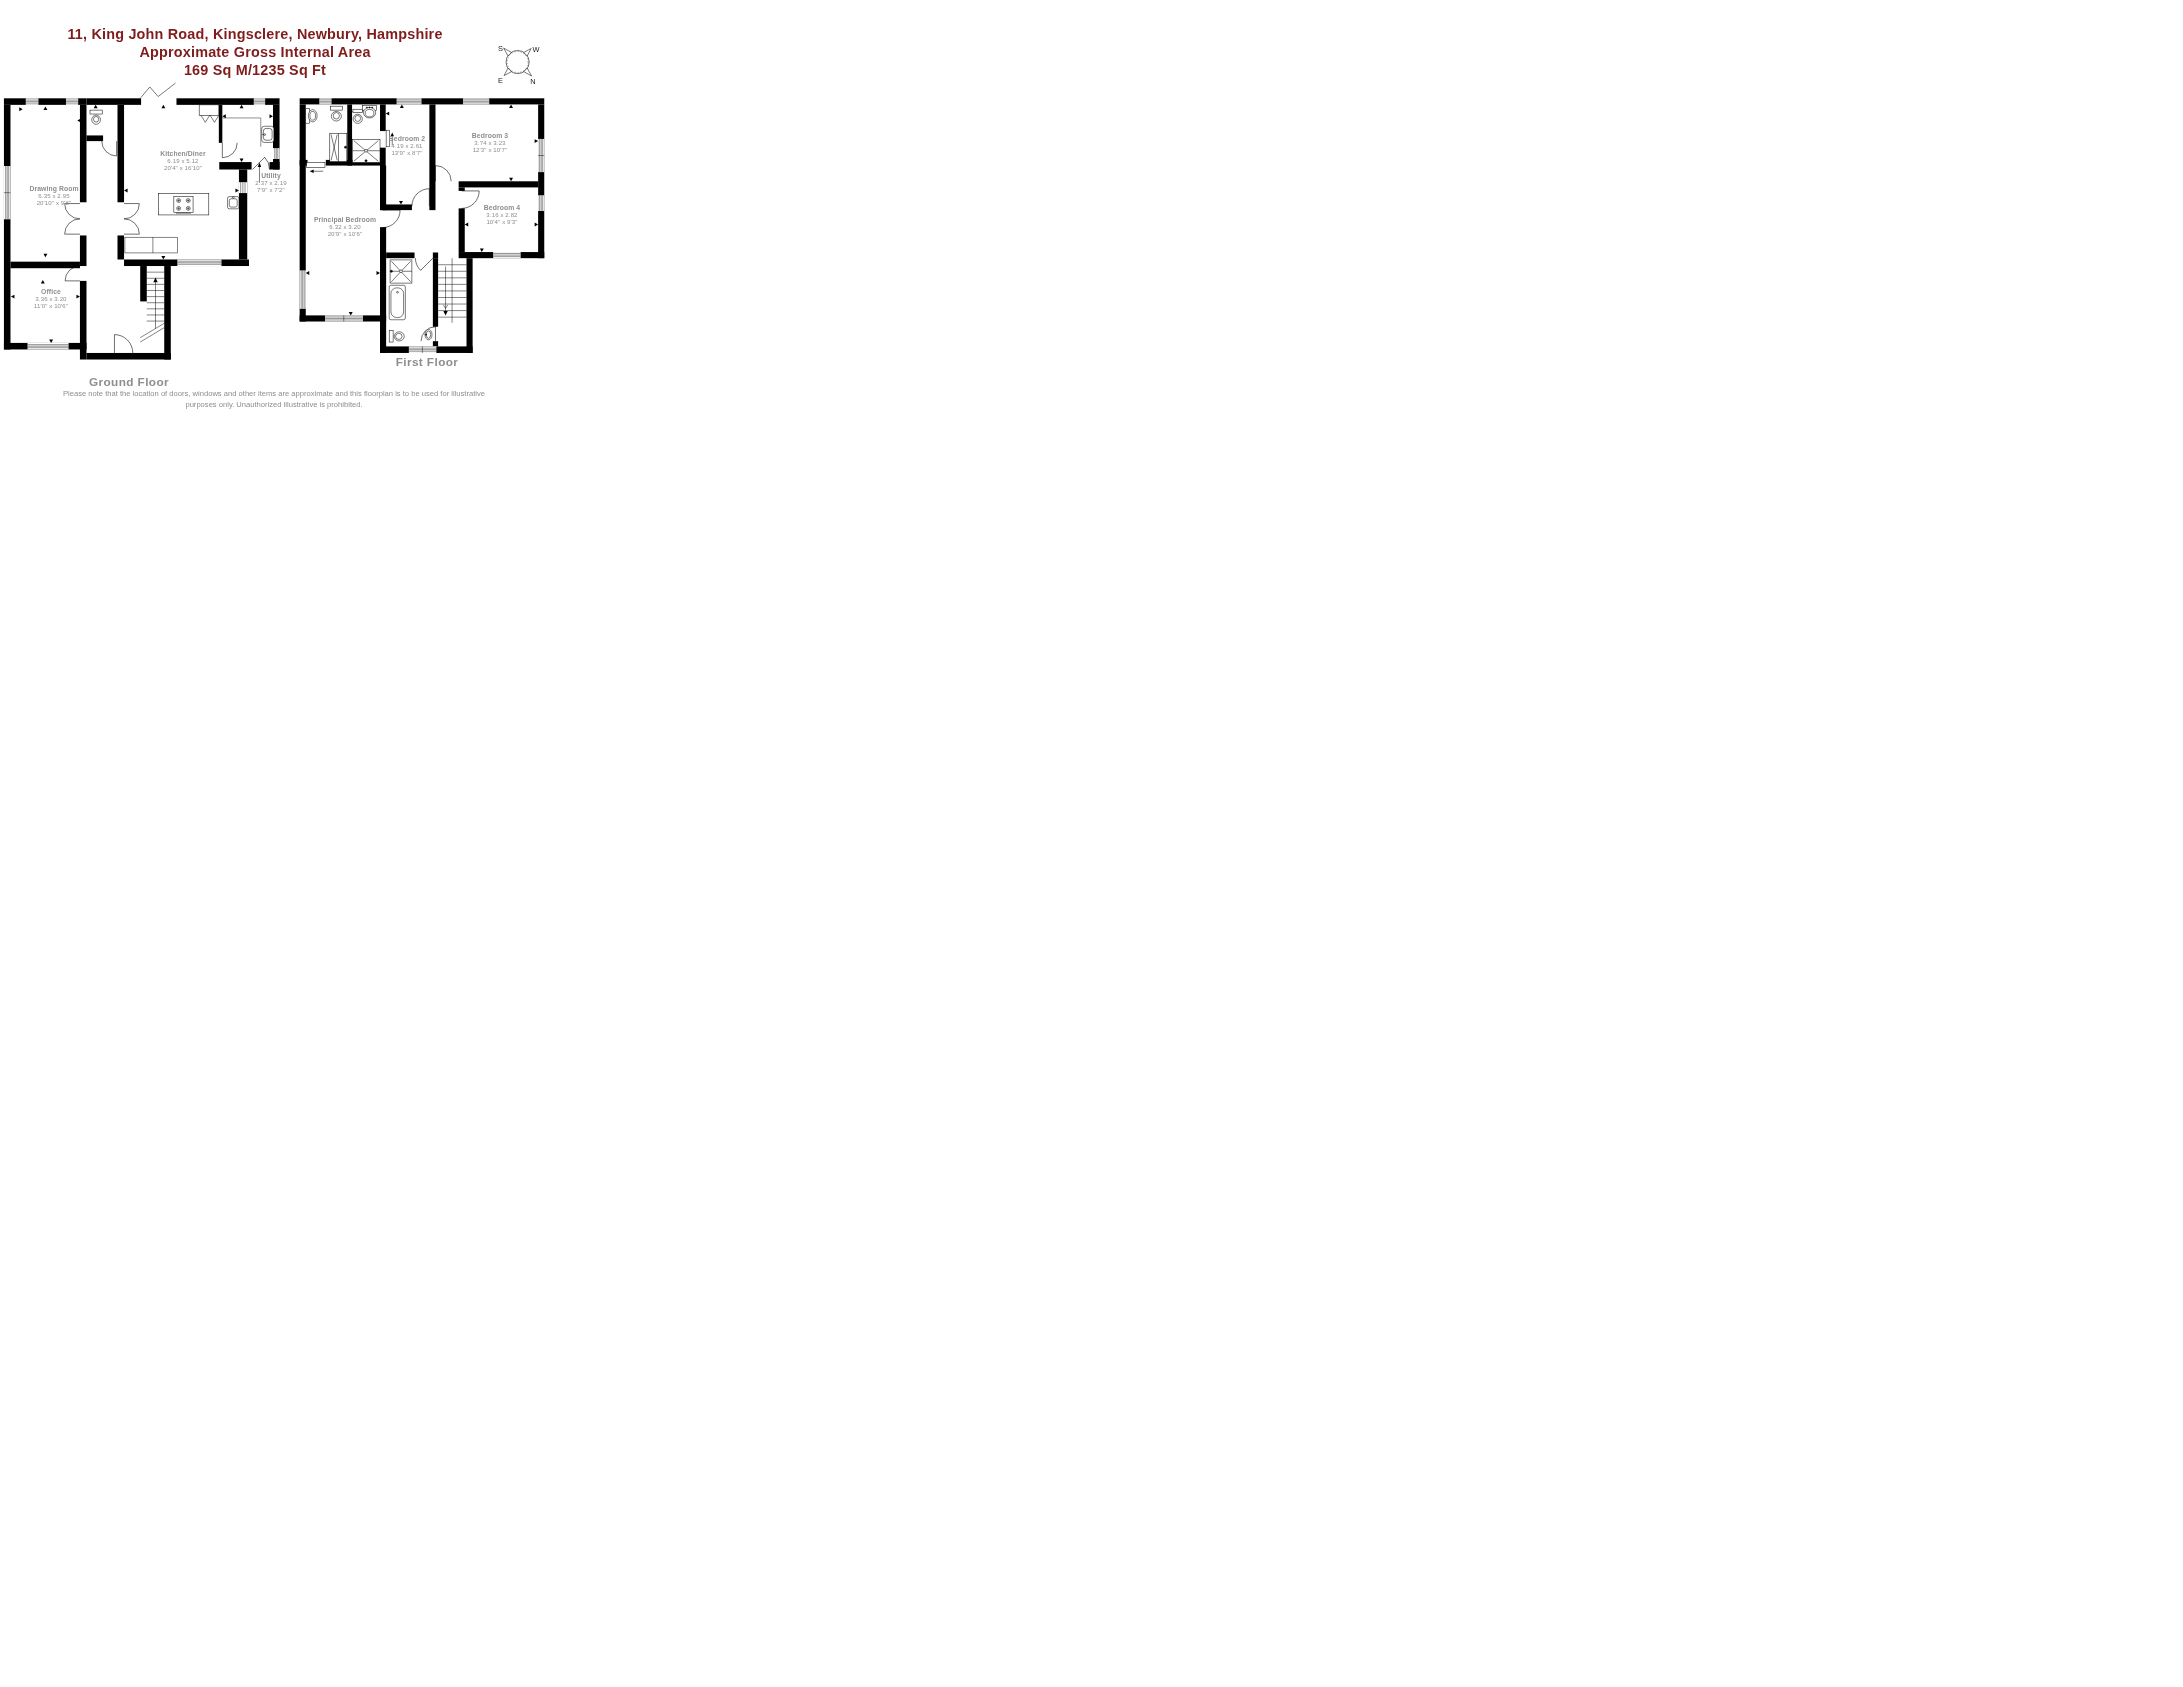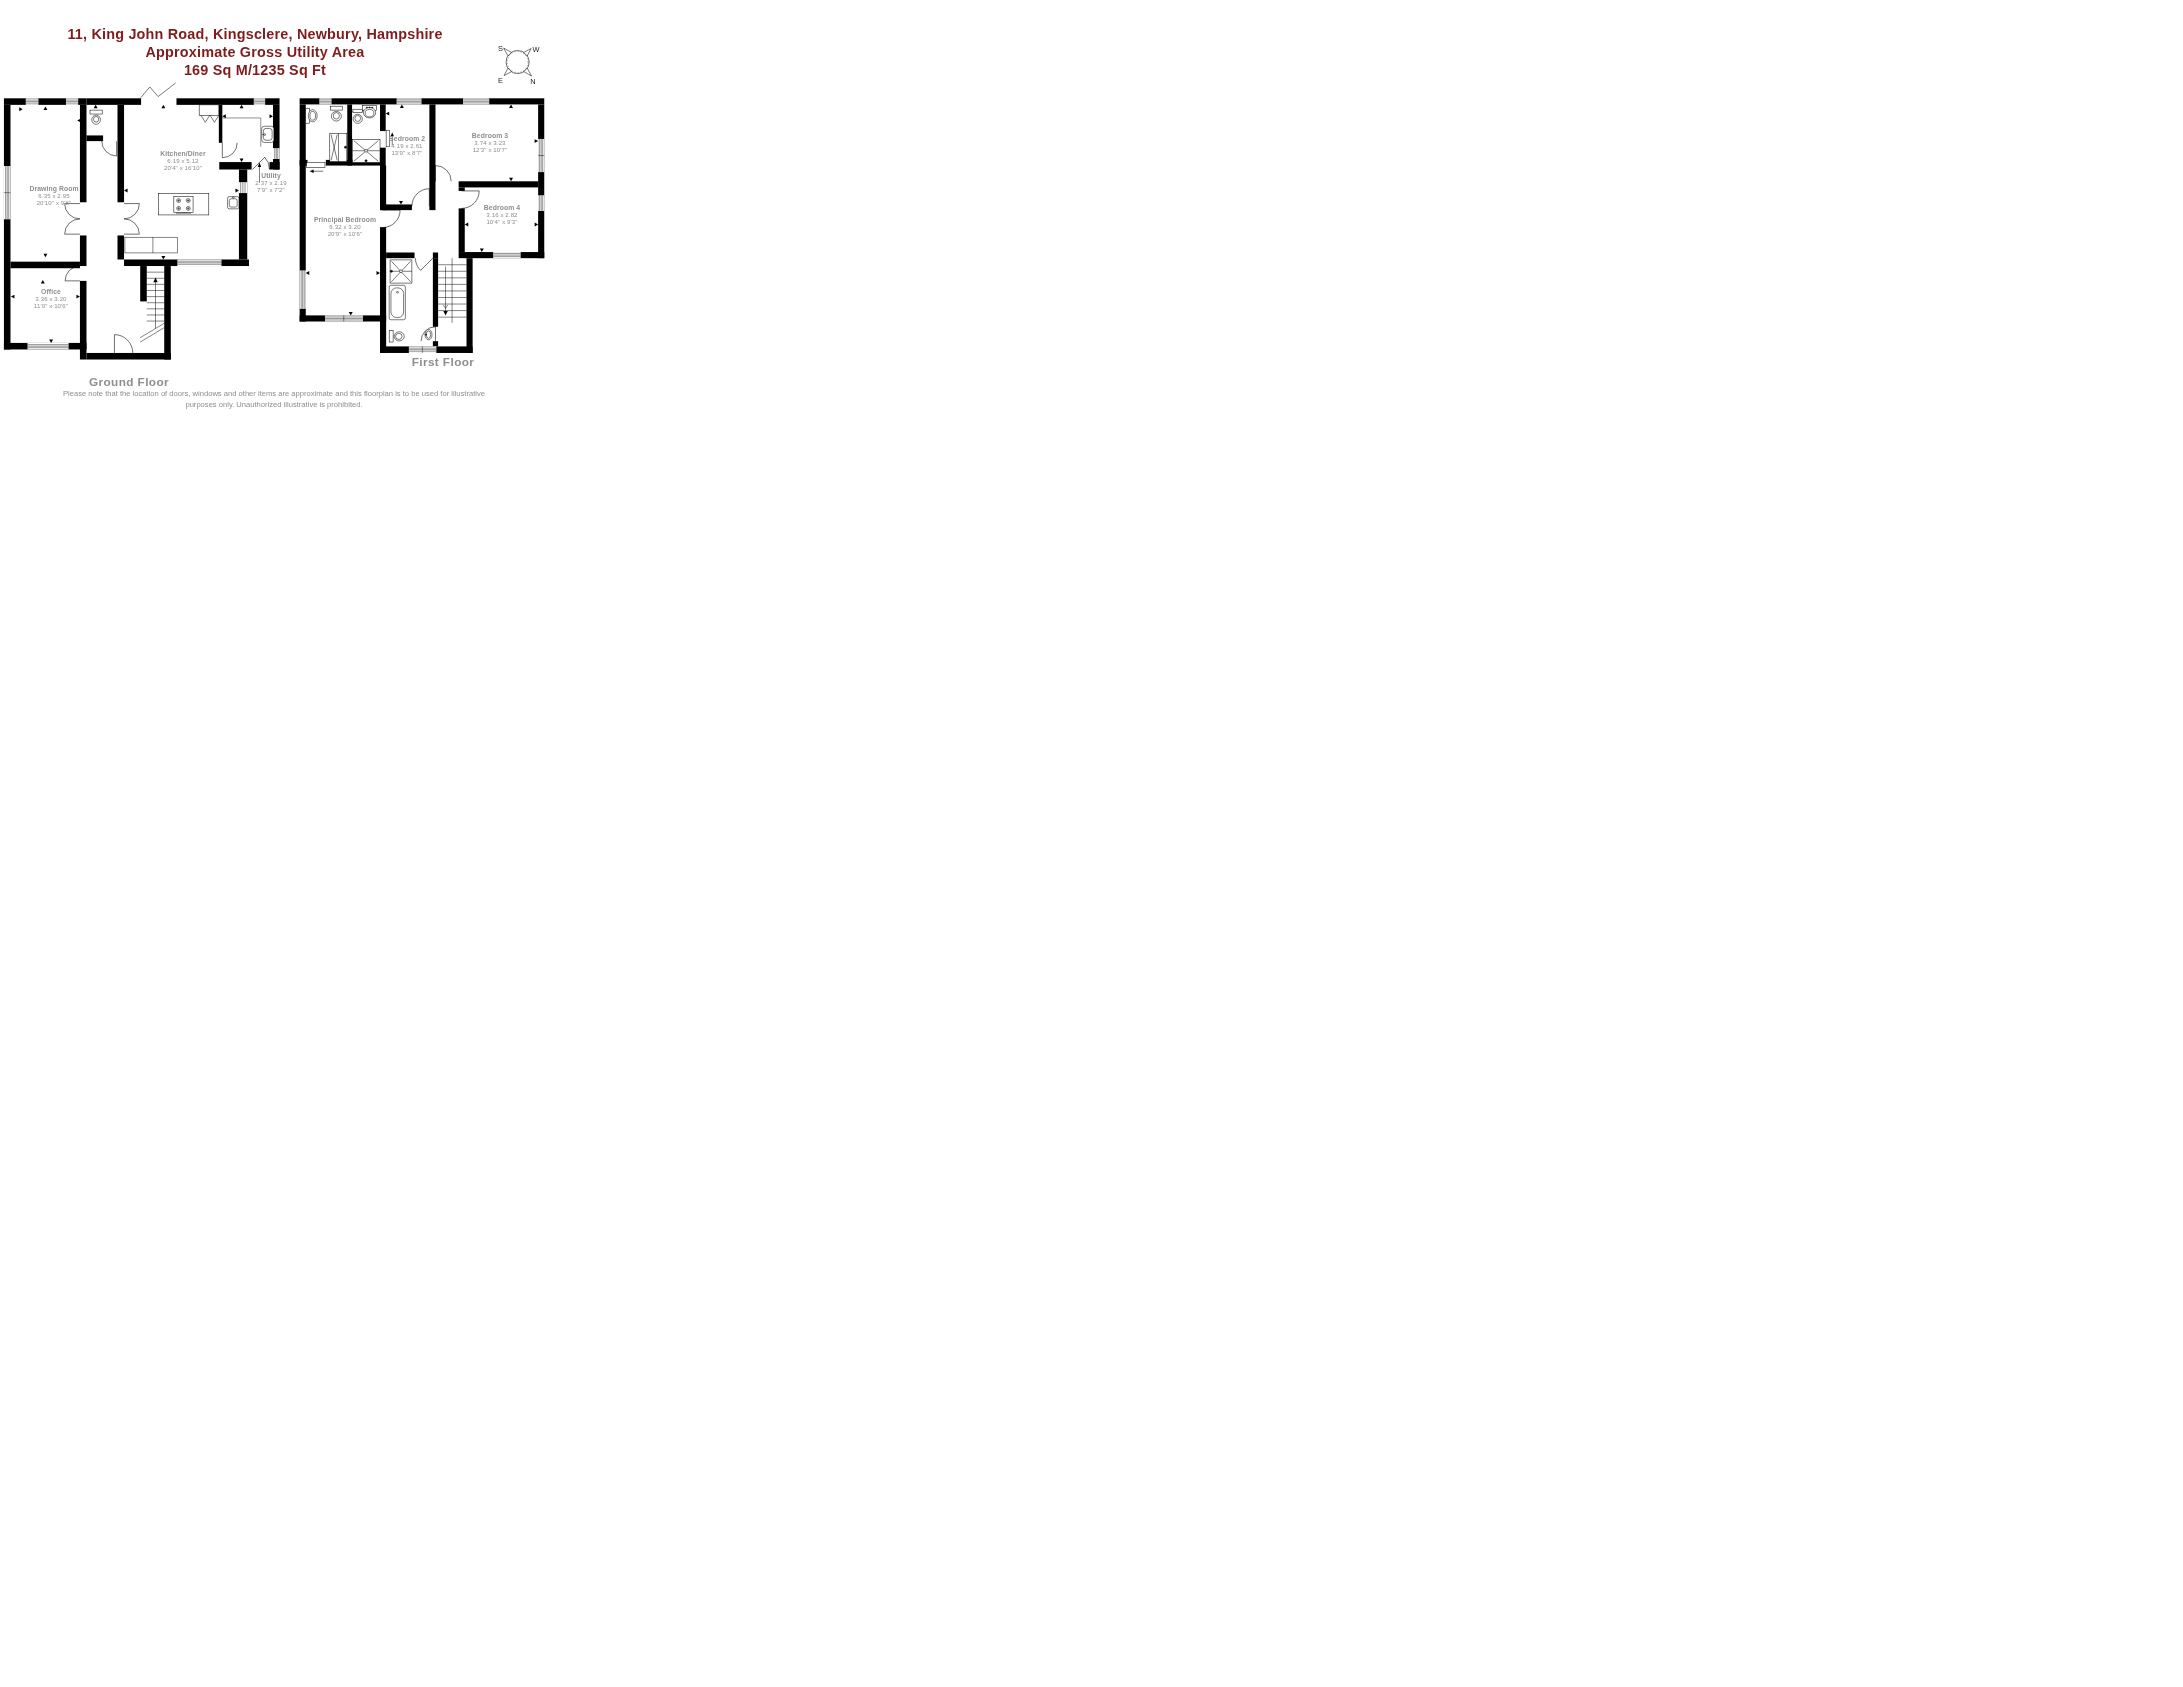--- a/index.html
+++ b/index.html
@@ -378,21 +378,21 @@
       <text x="1146" y="116">S</text>
       <text x="1227" y="120">W</text>
       <text x="1146" y="190">E</text>
       <text x="1220" y="192">N</text>
     </g>
   </g>
 </svg>
 
   <div id="title-block">
     <div>11, King John Road, Kingsclere, Newbury, Hampshire</div>
-    <div>Approximate Gross Utility Area</div>
+    <div>Approximate Gross Internal Area</div>
     <div>169 Sq M/1235 Sq Ft</div>
   </div>
 
   <div class="room-label" style="left:54px;top:196px;">
     <div class="room-name">Drawing Room</div>
     <div class="room-dim">6.35 x 2.95</div>
     <div class="room-dim">20'10" x 9'8"</div>
   </div>
 
   <div class="room-label" style="left:51px;top:299px;">
@@ -431,21 +431,21 @@
     <div class="room-dim">12'3" x 10'7"</div>
   </div>
 
   <div class="room-label" style="left:502px;top:215px;">
     <div class="room-name">Bedroom 4</div>
     <div class="room-dim">3.16 x 2.82</div>
     <div class="room-dim">10'4" x 9'3"</div>
   </div>
 
   <div class="floor-label" style="left:129px;top:382px;">Ground Floor</div>
-  <div class="floor-label" style="left:427px;top:362px;margin-left:16px;">First Floor</div>
+  <div class="floor-label" style="left:427px;top:362px;">First Floor</div>
 
   <div id="disclaimer">
     <div>Please note that the location of doors, windows and other items are approximate and this floorplan is to be used for illustrative</div>
     <div>purposes only. Unauthorized illustrative is prohibited.</div>
   </div>
 
 </div>
 
 
 </body></html>

